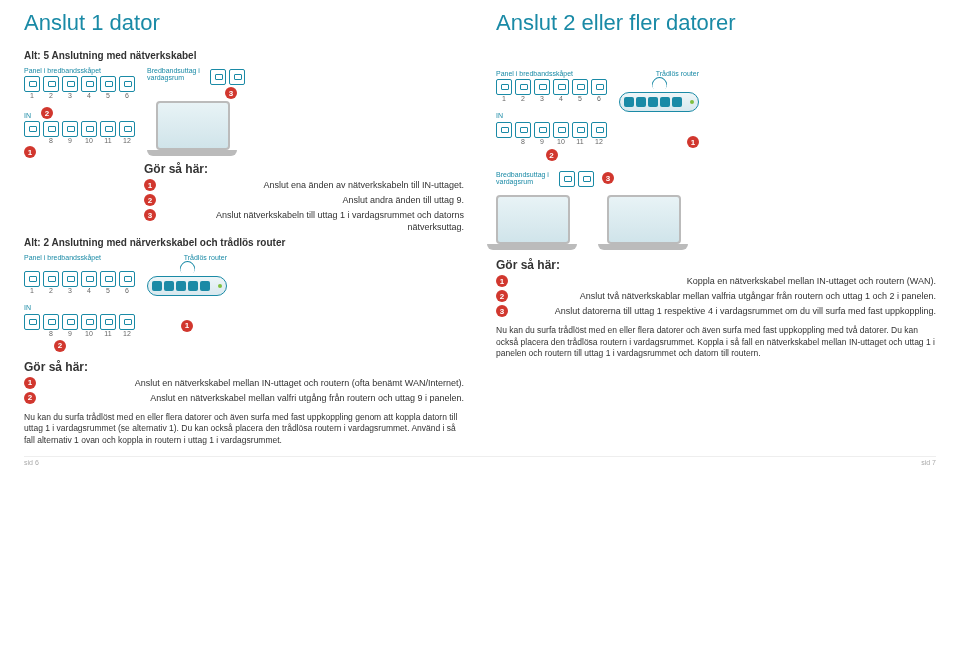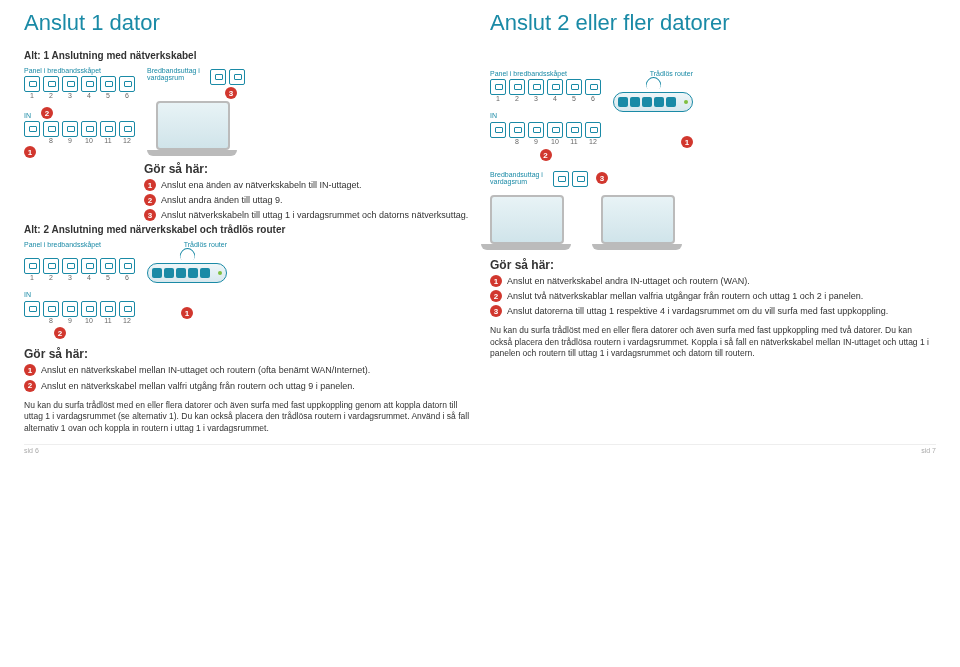--- a/index.html
+++ b/index.html
@@ -15,21 +15,21 @@
     position: relative;
   }
   h1 {
     font-size: 22px;
     font-weight: 300;
     color: #1a8aa6;
     margin: 0 0 10px 0;
   }
   .two-cols {
     display: flex;
-    gap: 20px;
+    gap: 32px;
   }
   .col { width: 50%; }
   .subtitle {
     font-weight: bold;
     font-size: 10px;
     margin: 4px 0 6px 0;
   }
   .label-sm {
     color: #1a8aa6;
     font-size: 7px;
@@ -116,21 +116,21 @@
     align-items: center;
     justify-content: center;
     font-weight: bold;
   }
   .step {
     display: flex;
     gap: 5px;
     align-items: flex-start;
     margin: 3px 0;
   }
-  .step .txt { flex:1; line-height:1.35; }
+  .step .txt { flex:1; line-height:1.35;text-align:right; }
   .do-title {
     font-weight: bold;
     font-size: 12px;
     margin: 4px 0 3px 0;
   }
   .diagram-row {
     display: flex;
     align-items: flex-start;
     gap: 12px;
   }
@@ -160,21 +160,21 @@
         <h1>Anslut 1 dator</h1>
       </div>
     <div class="col">
         <h1>Anslut 2 eller fler datorer</h1>
       </div>
   </div>
 
   <div class="two-cols">
 
     <div class="col">
-      <div class="subtitle">Alt: 1 Anslutning med nätverkskabel</div>
+      <div class="subtitle">Alt: 5 Anslutning med nätverkskabel</div>
 
       <div class="diagram-row">
         <div class="panelbox">
           <div class="label-sm">Panel i bredbandsskåpet</div>
           <div class="jack-row">
             <div class="jack"></div>
             <div class="jack"></div>
             <div class="jack"></div>
             <div class="jack"></div>
             <div class="jack"></div>
@@ -395,21 +395,21 @@
           </div>
         <div class="laptop">
             <div class="screen"></div>
             <div class="base"></div>
           </div>
       </div>
 
       <div class="do-title" style="margin-top:8px">Gör så här:</div>
       <div class="step">
           <span class="circle">1</span>
-          <span class="txt">Anslut en nätverkskabel andra IN-uttaget och routern (WAN).</span>
+          <span class="txt">Koppla en nätverkskabel mellan IN-uttaget och routern (WAN).</span>
         </div>
       <div class="step">
           <span class="circle">2</span>
           <span class="txt">Anslut två nätverkskablar mellan valfria utgångar från routern och uttag 1 och 2 i panelen.</span>
         </div>
       <div class="step">
           <span class="circle">3</span>
           <span class="txt">Anslut datorerna till uttag 1 respektive 4 i vardagsrummet om du vill surfa med fast uppkoppling.</span>
         </div>
 

